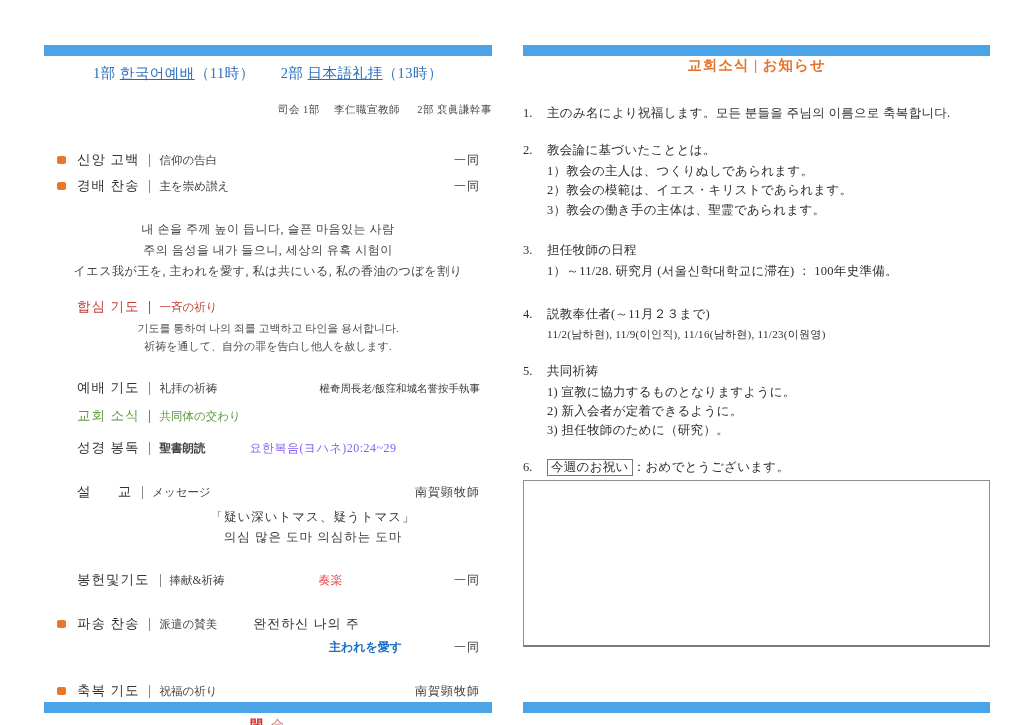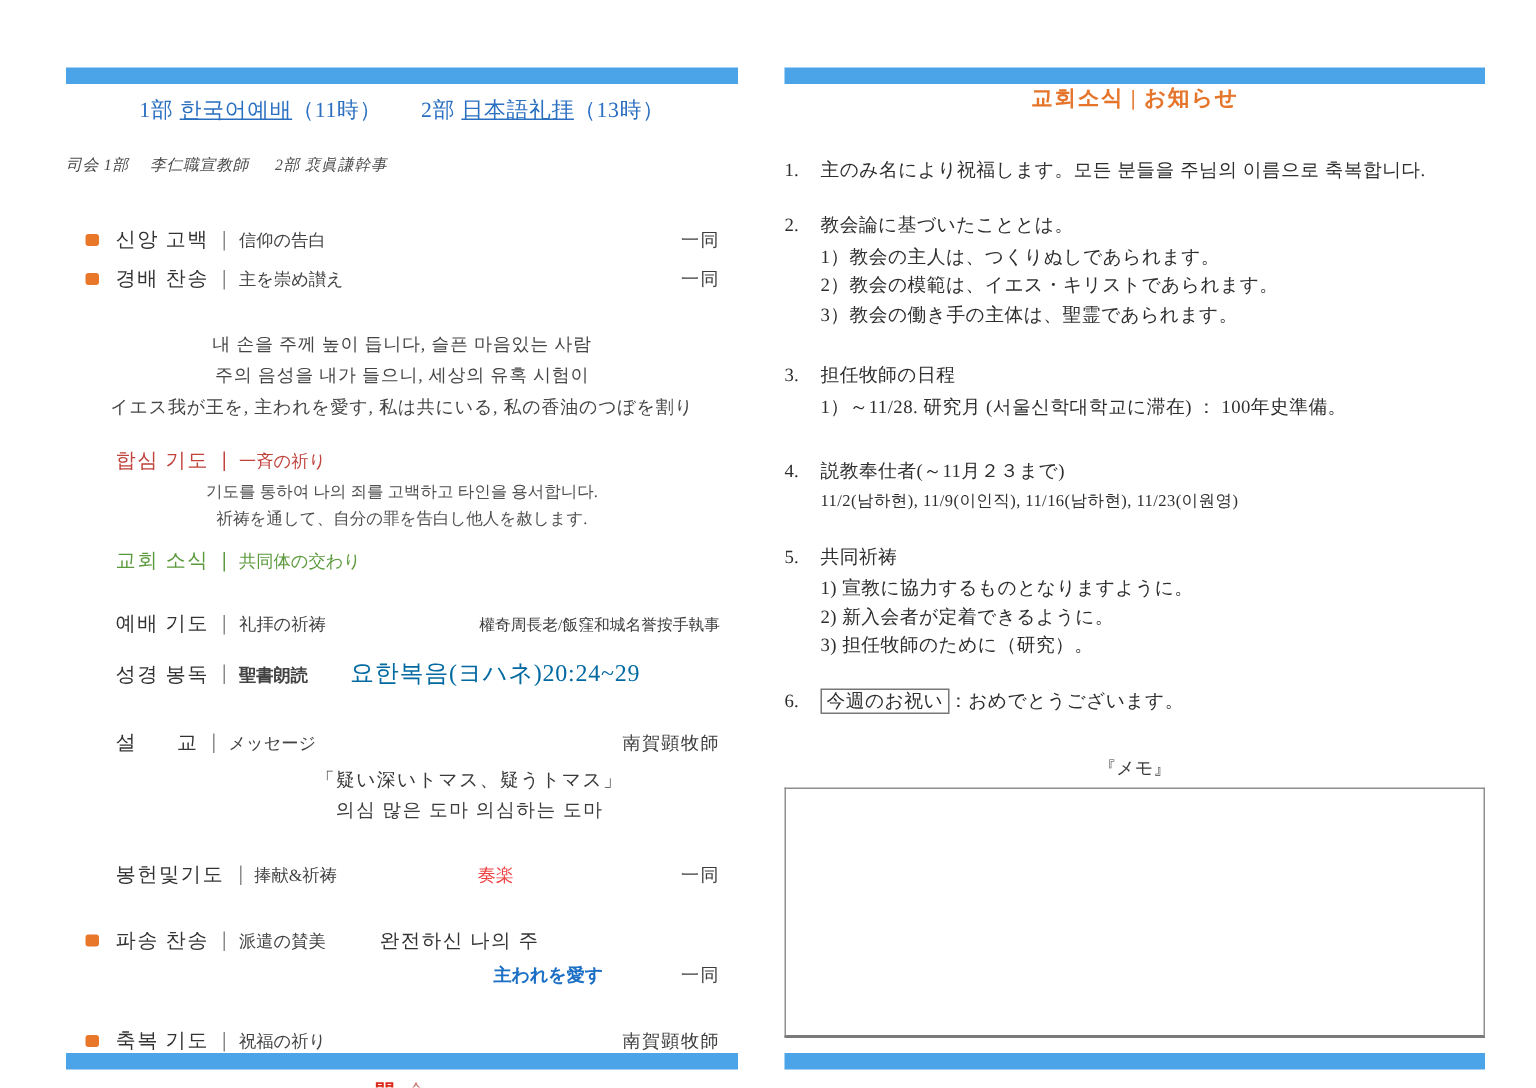--- a/index.html
+++ b/index.html
@@ -14,37 +14,37 @@
   .bar-bl{left:44px;top:702px;width:448px;}
   .bar-br{left:523px;top:702px;width:467px;}
 
   .col-left{position:absolute;left:44px;top:58px;width:448px;}
   .col-right{position:absolute;left:523px;top:56px;width:467px;}
 
   
   .l-title{margin-top:6px;text-align:center;color:#2A6FC0;font-size:14.5px;font-weight:normal;letter-spacing:.5px;}
   .l-title .uname{text-decoration:underline;}
   .l-title .gap{display:inline-block;width:26px;}
-  .l-mc{margin-top:20px;text-align:left;color:#4a4a4a;font-size:10.5px;letter-spacing:.5px;font-style:italic;}
+  .l-mc{margin-top:20px;text-align:right;color:#4a4a4a;font-size:10.5px;letter-spacing:.5px;}
 
   .row{display:flex;align-items:baseline;padding-left:13px;padding-right:12px;}
   .row .bullet{align-self:center;width:9px;height:8px;border-radius:2px;background:#E8772A;margin-right:11px;flex:0 0 auto;}
   .row.nobullet{padding-left:33px;}
   .kr{font-size:13.5px;color:#333333;letter-spacing:1px;white-space:pre;}
   .divider{align-self:center;border-left:1px solid #8a8a8a;height:13px;margin:0 9px 0 10px;}
   .jp{font-size:11.5px;color:#424242;}
   .rright{margin-left:auto;font-size:12px;color:#3c3c3c;letter-spacing:1px;}
   .rright.small{font-size:10.5px;letter-spacing:0;}
 
   .red .kr,.red .jp{color:#C0433C;}
   .green .kr,.green .jp{color:#5B9A3C;}
 
   .lyrics{margin-top:24px;text-align:center;font-size:12px;color:#454545;line-height:1.75;letter-spacing:.5px;}
   .notes{margin-top:4px;text-align:center;font-size:11px;color:#4f4f4f;line-height:1.6;}
-  .mid-scripture{font-size:16px;color:#0369a1;margin-left:28px;letter-spacing:.5px;}
+  .mid-scripture{font-size:12px;color:#8b5cf6;margin-left:44px;letter-spacing:.5px;}
   .sermon-title{margin-top:6px;text-align:center;padding-left:90px;font-size:12.5px;color:#3a3a3a;line-height:1.6;letter-spacing:1px;}
   .mid-offering{font-size:12px;color:#ef4444;margin-left:94px;}
   .mid-sending{font-size:13px;color:#333;margin-left:36px;letter-spacing:1px;}
   .mid-sun{font-size:12px;color:#1B6FC5;font-weight:bold;margin-left:252px;}
   .closing{margin-top:16px;text-align:center;font-size:13px;letter-spacing:2px;}
   .closing .dash{color:#5B9A3C;font-weight:bold;padding:0 14px;}
   .closing .c1{color:#DB2A1C;font-weight:bold;}
   .closing .c2{color:#CD7B74;padding-left:6px;}
 
   
@@ -98,33 +98,33 @@
     <span class="kr">합심 기도</span>
     <span class="divider" style="border-color:#C0433C;"></span>
     <span class="jp">一斉の祈り</span>
   </div>
 
   <div class="notes">
     <div>기도를 통하여 나의 죄를 고백하고 타인을 용서합니다.</div>
     <div>祈祷を通して、自分の罪を告白し他人を赦します.</div>
   </div>
 
+  <div class="row nobullet" style="margin-top:24px;">
+    <span class="kr">예배 기도</span>
+    <span class="divider"></span>
+    <span class="jp">礼拝の祈祷</span>
+    <span class="rright small">權奇周長老/飯窪和城名誉按手執事</span>
+  </div>
+
   <div class="row nobullet green" style="margin-top:10px;">
     <span class="kr">교회 소식</span>
     <span class="divider" style="border-color:#5B9A3C;"></span>
     <span class="jp">共同体の交わり</span>
   </div>
 
-  <div class="row nobullet" style="margin-top:24px;">
-    <span class="kr">예배 기도</span>
-    <span class="divider"></span>
-    <span class="jp">礼拝の祈祷</span>
-    <span class="rright small">權奇周長老/飯窪和城名誉按手執事</span>
-  </div>
-
   <div class="row nobullet" style="margin-top:14px;">
     <span class="kr">성경 봉독</span>
     <span class="divider"></span>
     <span class="jp" style="font-weight:bold;">聖書朗読</span>
     <span class="mid-scripture">요한복음(ヨハネ)20:24~29</span>
   </div>
 
   <div class="row nobullet" style="margin-top:26px;">
     <span class="kr">설      교</span>
     <span class="divider"></span>
@@ -214,15 +214,14 @@
     <div>1) 宣教に協力するものとなりますように。</div>
     <div>2) 新入会者が定着できるように。</div>
     <div>3) 担任牧師のために（研究）。</div>
   </div>
 
   <div class="r-item" style="margin-top:18px;">
     <span class="num">6.</span>
     <span class="txt"><span class="boxed">今週のお祝い</span><span>：おめでとうございます。</span></span>
   </div>
 
-  <div class="memo-title">『メモ』</div>
   <div class="memo-box"></div>
 </div>
 
 </body></html>

